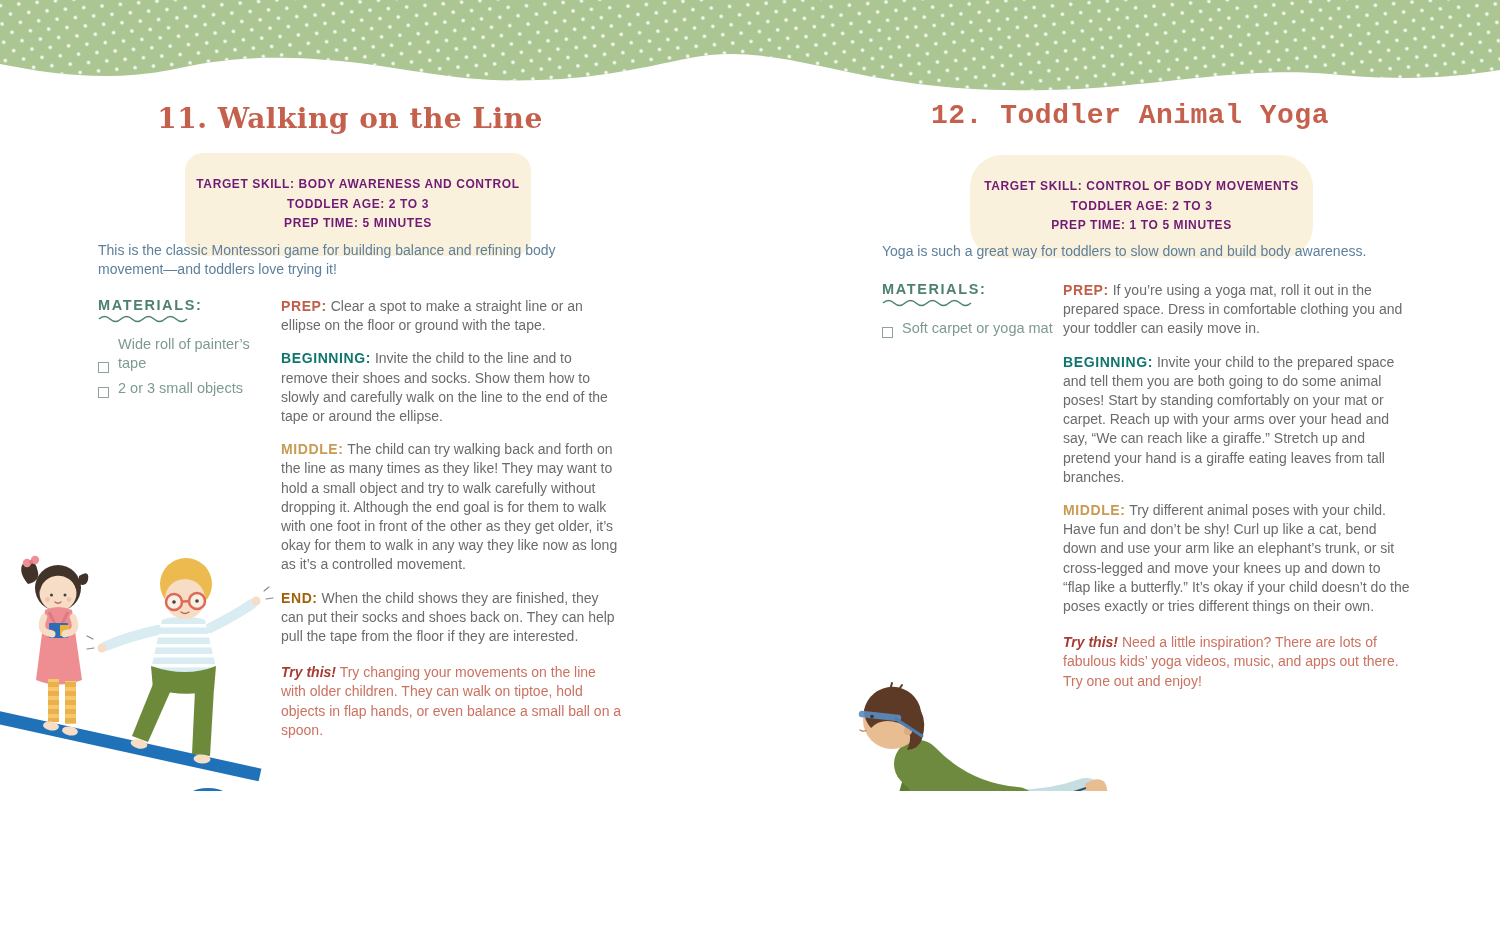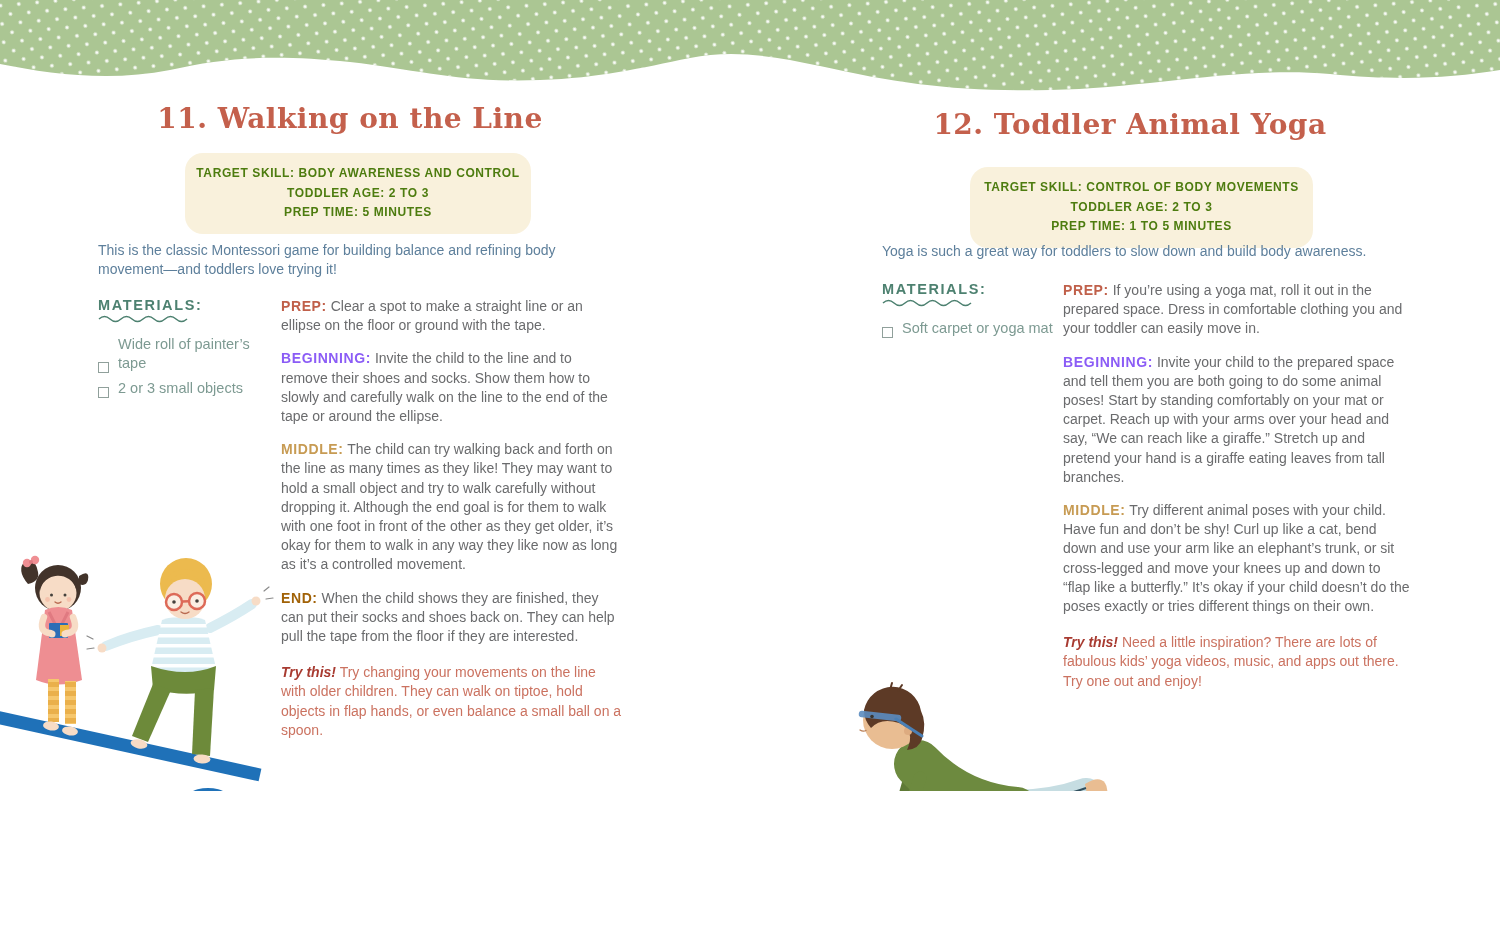--- a/index.html
+++ b/index.html
@@ -6,48 +6,48 @@
   .spread{position:relative;width:1500px;height:791px;background:#ffffff;overflow:hidden;
           font-family:"Liberation Sans",sans-serif;}
   .band{position:absolute;left:0;top:0;width:1500px;height:100px;}
   .page{position:absolute;top:0;width:750px;height:925px;}
   .page-left{left:0;}
   .page-right{left:750px;}
 
   .title{position:absolute;font-family:"DejaVu Serif",serif;font-weight:700;font-size:28px;
          color:#c4604c;text-align:center;letter-spacing:0.5px;}
   .page-left .title{left:70px;top:102px;width:560px;}
-  .page-right .title{left:110px;top:108px;width:540px;}
+  .page-right .title{left:110px;top:100px;width:540px;font-family:Liberation Mono, monospace;}
 
   .skillbox{position:absolute;background:#f9f1dc;border-radius:18px;text-align:center;
-            color:#4d7c0f;font-size:12px;font-weight:700;letter-spacing:0.6px;line-height:19.5px;
-            padding:11px 8px;box-sizing:border-box;}
+            color:#701a75;font-size:12px;font-weight:700;letter-spacing:0.6px;line-height:19.5px;
+            padding:22px 8px;box-sizing:border-box;}
   .page-left .skillbox{left:185px;top:153px;width:346px;}
-  .page-right .skillbox{left:220px;top:167px;width:343px;}
+  .page-right .skillbox{left:220px;top:155px;width:343px;border-radius:32px;}
 
   .intro{position:absolute;color:#5d7f9b;font-size:14px;line-height:19px;margin:0;}
   .page-left .intro{left:98px;top:241px;width:505px;}
   .page-right .intro{left:132px;top:242px;width:545px;}
 
   .materials{position:absolute;}
   .page-left .materials{left:98px;top:297px;width:172px;}
   .page-right .materials{left:132px;top:281px;width:172px;}
   .mat-heading{color:#4d8170;font-weight:700;font-size:14.5px;letter-spacing:1.6px;}
   .mat-squiggle{display:block;margin-top:2px;}
   .mat-list{margin:12px 0 0 0;padding:0;list-style:none;}
   .mat-item{display:flex;gap:9px;color:#7d9a92;font-size:14.5px;line-height:19px;margin-bottom:6px;align-items:flex-end;}
   .checkbox-icon{flex:0 0 auto;width:9px;height:9px;border:1.5px solid #90a09b;margin-top:3px;}
 
   .steps{position:absolute;}
   .page-left .steps{left:281px;top:297px;width:341px;}
   .page-right .steps{left:313px;top:281px;width:348px;}
   .step{font-size:14px;line-height:19.2px;color:#6a6b6d;margin:0 0 14px 0;}
   .step-label{font-weight:700;letter-spacing:0.6px;}
   .label-prep{color:#c0604a;}
-  .label-beginning{color:#8b5cf6;}
+  .label-beginning{color:#0f766e;}
   .label-middle{color:#c79b53;}
   .label-end{color:#a16207;}
   .try{font-size:14px;line-height:19.2px;color:#cb7260;margin:17px 0 0 0;}
   .try-label{color:#a83b31;font-weight:700;font-style:italic;}
 
   .footer{position:absolute;top:871px;display:flex;align-items:center;gap:13px;
           font-size:10px;font-weight:700;letter-spacing:1.6px;color:#7d98a6;white-space:nowrap;}
   .page-left .footer{left:48px;}
   .page-right .footer{right:60px;margin-left:36px;}
   .page-num{font-size:12px;letter-spacing:0;color:#5d7f9b;font-weight:700;}

